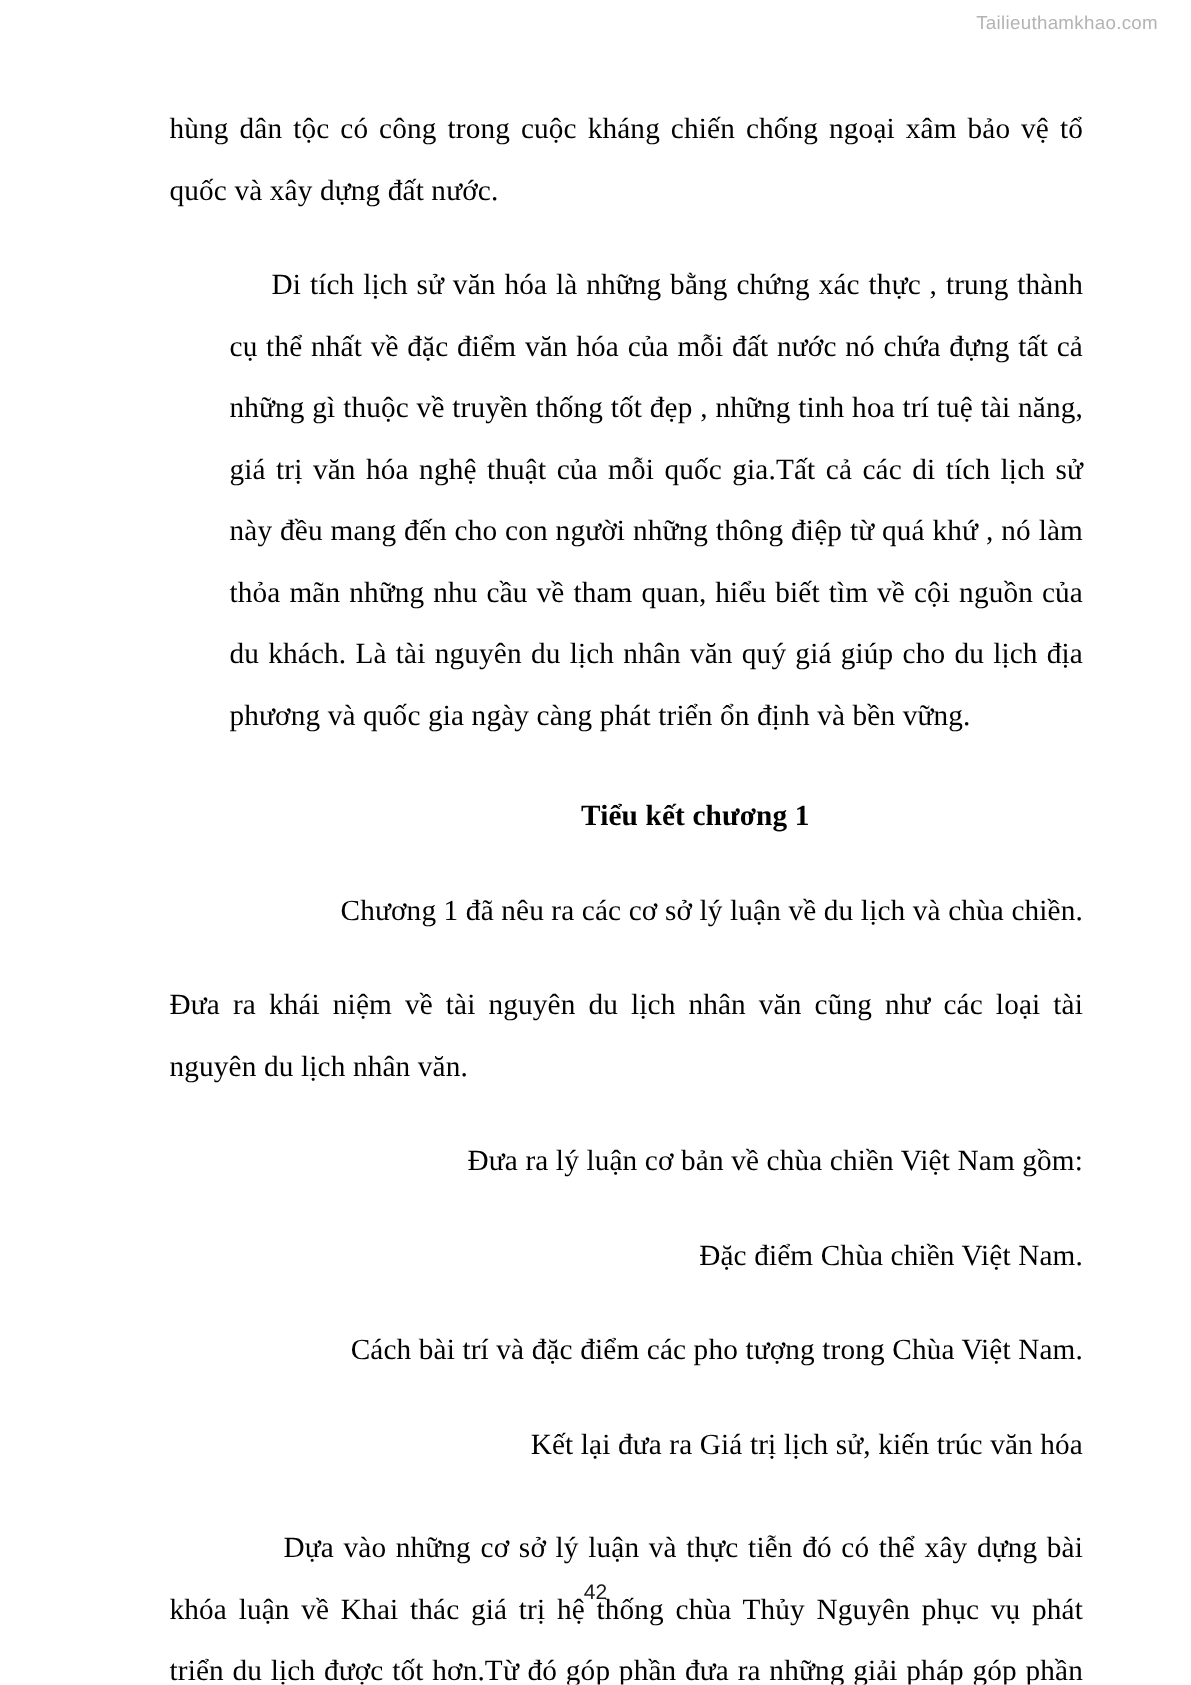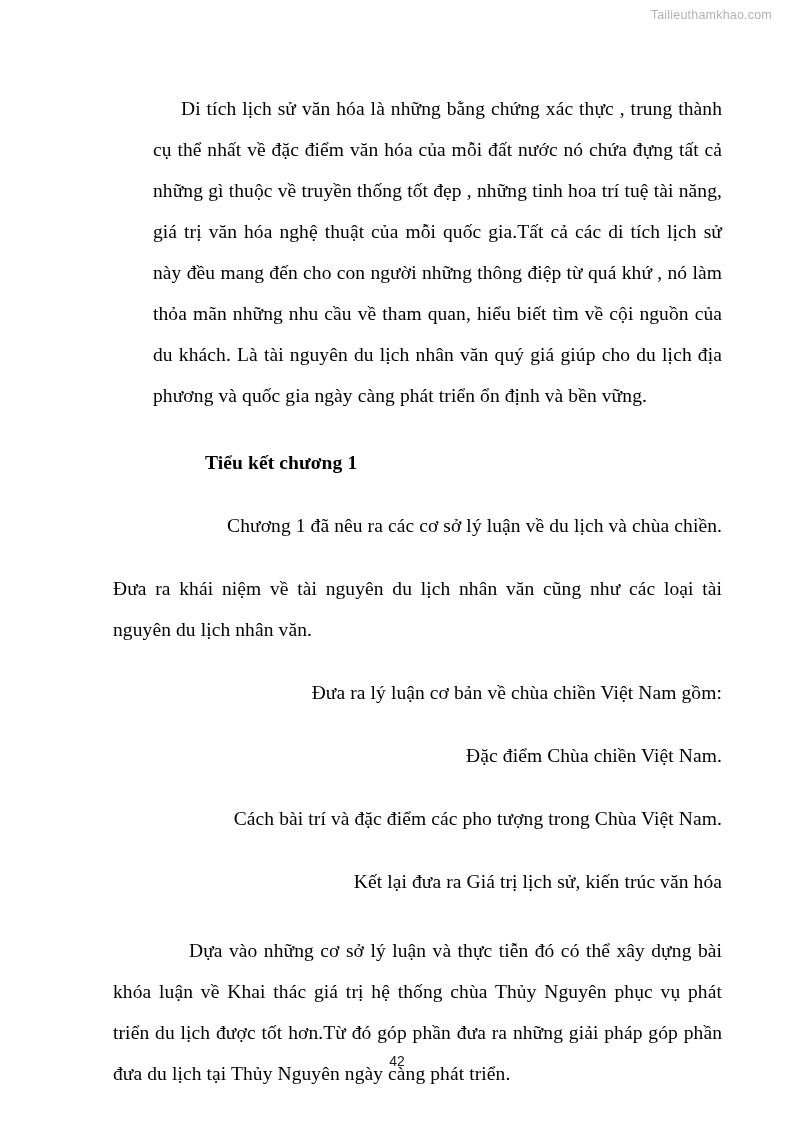--- a/index.html
+++ b/index.html
@@ -54,21 +54,21 @@
   p.body-text.indent-large { text-indent: 76px; }
 
   p.gap-before { margin-top: 22px; }
   p.gap-before-lg { margin-top: 28px; }
 
   .section-heading {
     margin: 26px 0 0 0;
     font-size: 19.5px;
     line-height: 41px;
     font-weight: bold;
-    text-align: left;
+    text-align: center;
     padding-left: 92px;
     letter-spacing: 0.1px;
   }
 
   .standalone-line {
     margin: 22px 0 0 0;
     font-size: 19.5px;
     line-height: 41px;
     text-align: right;
     letter-spacing: 0.1px;
@@ -87,20 +87,21 @@
 </style>
 </head>
 <body>
 
 <div class="page">
 
   <div class="watermark">Tailieuthamkhao.com</div>
 
   <div class="content">
 
+    <p class="body-text">hùng dân tộc có công trong cuộc kháng chiến chống ngoại xâm bảo vệ tổ quốc và xây dựng đất nước.</p>
 
     <p class="body-text indent-small gap-before">Di tích lịch sử văn hóa là những bằng chứng xác thực , trung thành cụ thể nhất về đặc điểm văn hóa của mỗi đất nước nó chứa đựng tất cả những gì thuộc về truyền thống tốt đẹp , những tinh hoa trí tuệ tài năng, giá trị văn hóa nghệ thuật của mỗi quốc gia.Tất cả các di tích lịch sử này đều mang đến cho con người những thông điệp từ quá khứ , nó làm thỏa mãn những nhu cầu về tham quan, hiểu biết tìm về cội nguồn của du khách. Là tài nguyên du lịch nhân văn quý giá giúp cho du lịch địa phương và quốc gia ngày càng phát triển ổn định và bền vững.</p>
 
     <h2 class="section-heading">Tiểu kết chương 1</h2>
 
     <p class="standalone-line">Chương 1 đã nêu ra các cơ sở lý luận về du lịch và chùa chiền.</p>
 
     <p class="body-text gap-before">Đưa ra khái niệm về tài nguyên du lịch nhân văn cũng như các loại tài nguyên du lịch nhân văn.</p>
 
     <p class="standalone-line">Đưa ra lý luận cơ bản về chùa chiền Việt Nam gồm:</p>

